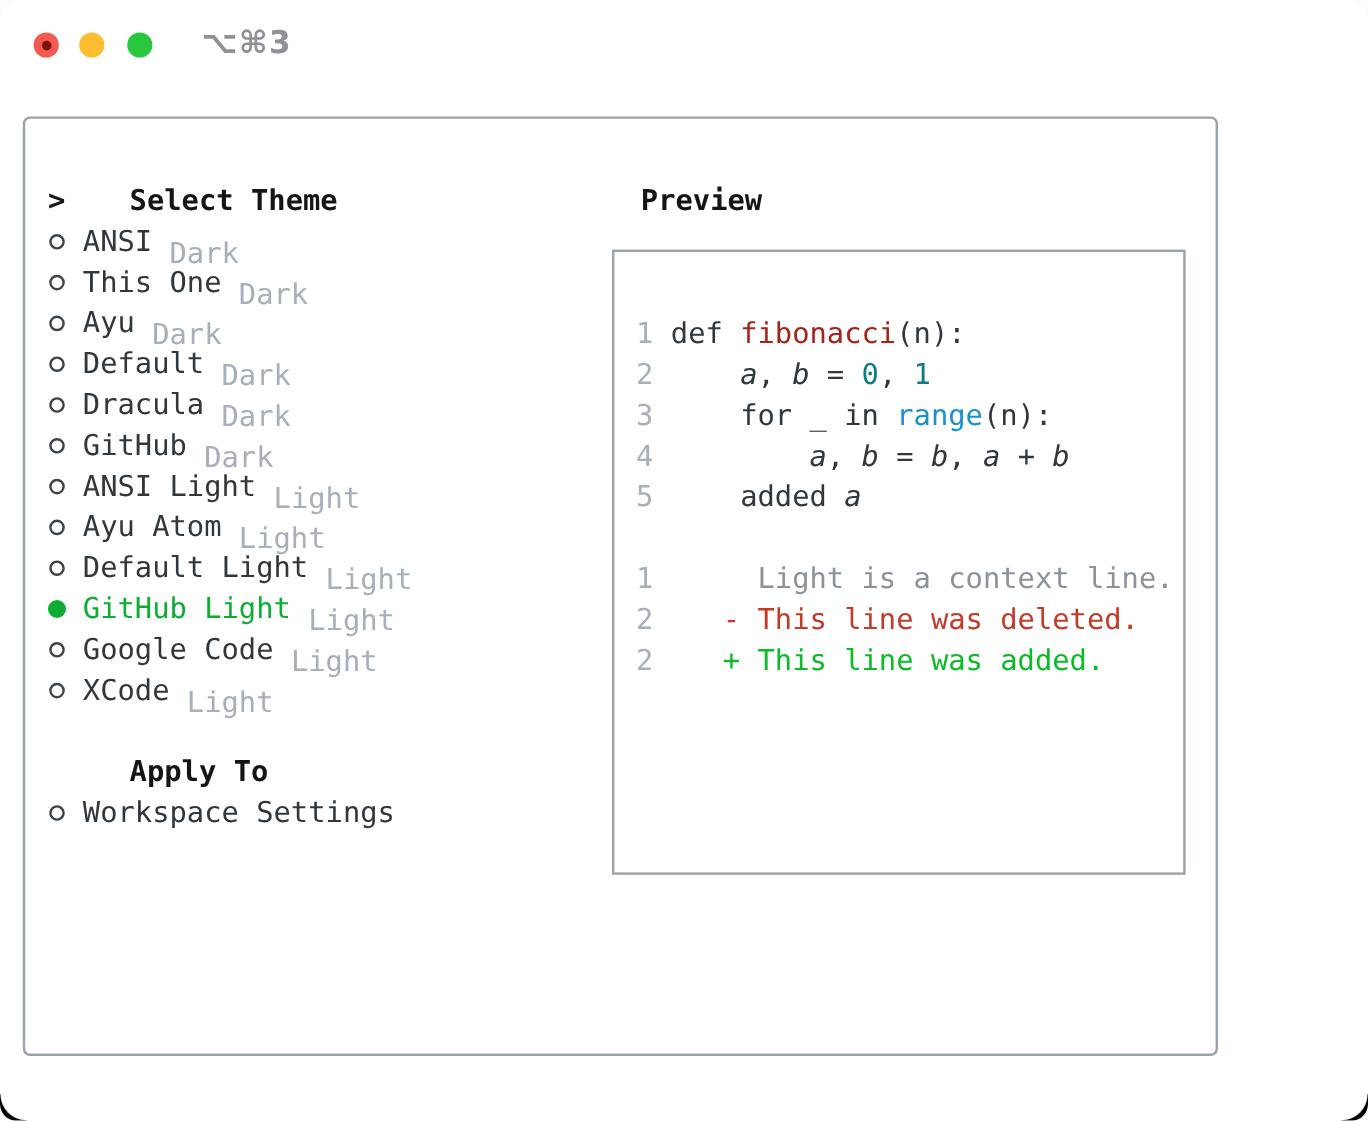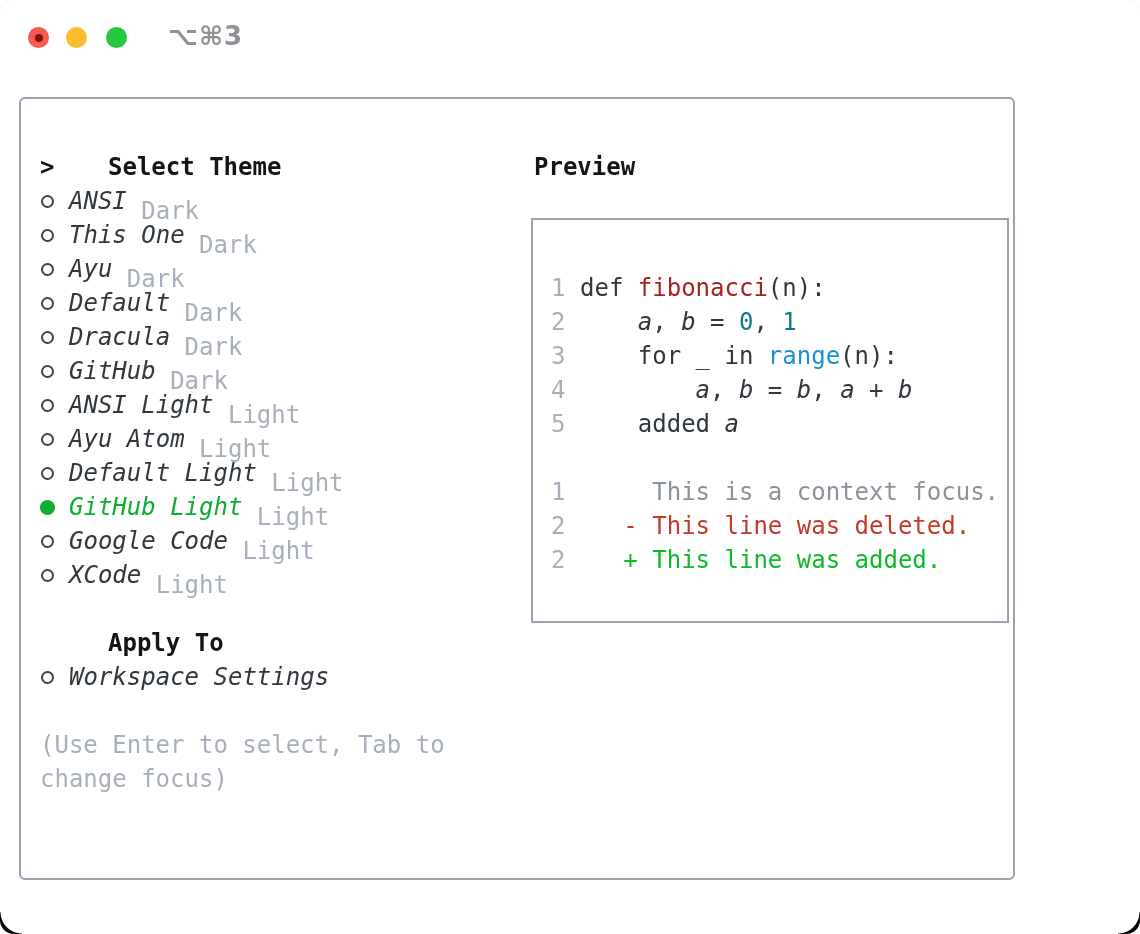--- a/index.html
+++ b/index.html
@@ -44,30 +44,30 @@
     position:absolute;left:19px;top:97px;width:996px;height:783px;
     border:2px solid var(--panel-border);border-radius:6px;background:#fff;
   }
   .left-col{position:absolute;left:19px;top:51px;}
   .row{display:flex;align-items:center;height:34px;white-space:pre;font-size:24px;color:var(--text-primary);}
   .marker{display:inline-flex;align-items:center;width:29px;flex:0 0 29px;}
   .caret{font-weight:bold;color:var(--text-heading);}
   .h-label{font-weight:bold;color:var(--text-heading);margin-left:39px;}
   .bullet{width:13px;height:13px;border:2px solid #3c434a;border-radius:50%;margin-left:1px;}
   .bullet.sel{width:15px;height:15px;border:none;background:var(--selection-green);margin-left:0;}
-  .name{color:var(--text-primary);font-style:italic;}
+  .name{color:var(--text-primary);}
   .name.sel-text{color:var(--selection-green);}
   .variant{color:var(--text-muted);margin-top:20px;}
   .help-line{color:var(--text-muted);}
   
   .preview-heading{position:absolute;left:474px;top:51px;}
   .preview-box{
-    position:absolute;left:489px;top:119px;width:478px;height:405px;
+    position:absolute;left:489px;top:109px;width:478px;height:521px;
     border:2px solid var(--panel-border);background:#fff;
-    padding:51px 0 0 18px;overflow:hidden;margin-left:21px;
+    padding:51px 0 0 18px;overflow:hidden;
   }
   .code-row{display:block;height:34px;line-height:34px;white-space:pre;font-size:24px;}
   .ln{display:inline-block;width:29px;color:var(--text-muted);}
   .tok-plain{color:var(--text-primary);}
   .tok-func{color:var(--code-function-red);}
   .tok-num{color:var(--code-number-teal);}
   .tok-builtin{color:var(--code-builtin-blue);}
   .tok-var{color:var(--text-primary);font-style:italic;}
   .tok-context{color:var(--diff-context-gray);}
   .tok-deleted{color:var(--diff-deleted-red);}
@@ -120,39 +120,35 @@
         <span class="marker"></span>
         <span class="h-label">Apply To</span>
       </div>
 
       <div id="apply-list">
           <div class="row"><span class="marker"><span class="bullet"></span></span><span class="name">Workspace Settings</span></div>
         </div>
 
       <div class="row"></div>
 
-      <div id="help">
-          <div class="row"><span class="help-line">(Use Enter to select, Tab to</span></div>
-          <div class="row"><span class="help-line">change focus)</span></div>
-        </div>
     </div>
 
     <div class="row preview-heading">
       <span class="h-label">Preview</span>
     </div>
 
     <div class="preview-box">
       <div id="preview-lines">
           <div class="code-row"><span class="ln">1</span><span class="tok-plain">def </span><span class="tok-func">fibonacci</span><span class="tok-plain">(n):</span></div>
           <div class="code-row"><span class="ln">2</span><span class="tok-plain">    </span><span class="tok-var">a</span><span class="tok-plain">, </span><span class="tok-var">b</span><span class="tok-plain"> = </span><span class="tok-num">0</span><span class="tok-plain">, </span><span class="tok-num">1</span></div>
           <div class="code-row"><span class="ln">3</span><span class="tok-plain">    for _ in </span><span class="tok-builtin">range</span><span class="tok-plain">(n):</span></div>
           <div class="code-row"><span class="ln">4</span><span class="tok-plain">        </span><span class="tok-var">a</span><span class="tok-plain">, </span><span class="tok-var">b</span><span class="tok-plain"> = </span><span class="tok-var">b</span><span class="tok-plain">, </span><span class="tok-var">a</span><span class="tok-plain"> + </span><span class="tok-var">b</span></div>
           <div class="code-row"><span class="ln">5</span><span class="tok-plain">    added </span><span class="tok-var">a</span></div>
           <div class="code-row"><span class="ln"></span></div>
-          <div class="code-row"><span class="ln">1</span><span class="tok-context">     This is a context focus.</span></div>
+          <div class="code-row"><span class="ln">1</span><span class="tok-context">     Light is a context line.</span></div>
           <div class="code-row"><span class="ln">2</span><span class="tok-deleted">   - This line was deleted.</span></div>
           <div class="code-row"><span class="ln">2</span><span class="tok-added">   + This line was added.</span></div>
         </div>
     </div>
 
   </div>
 
   <div class="corner bl"></div>
   <div class="corner br"></div>
 </div>

